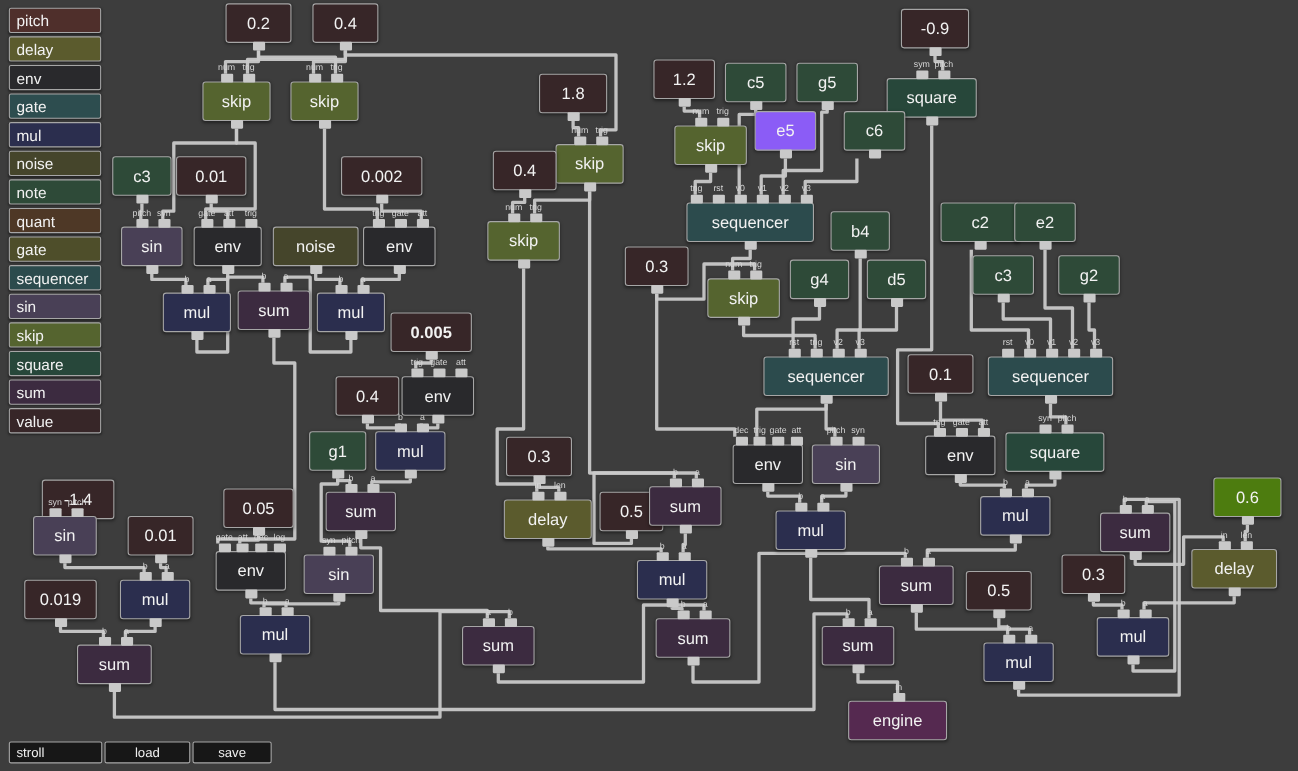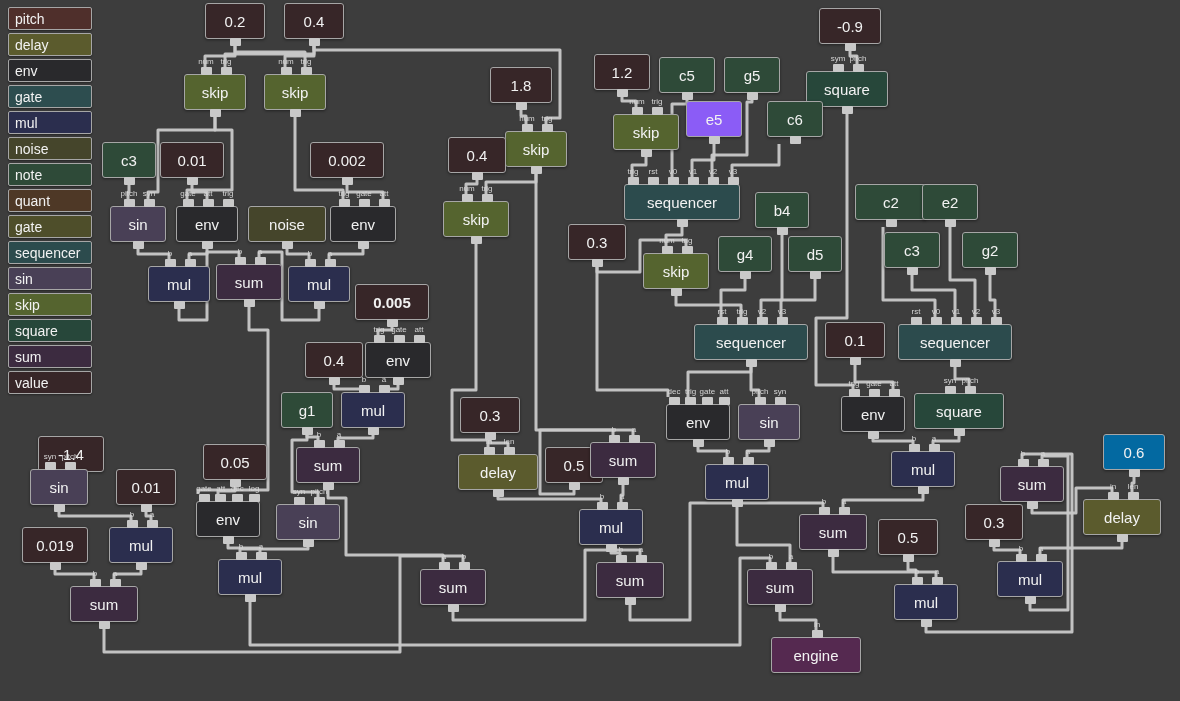--- a/index.html
+++ b/index.html
@@ -128,20 +128,25 @@
       <div class="pitem" style="background: rgb(46, 74, 56); text-align: center;">note</div>
       <div class="pitem" style="background: rgb(78, 56, 38);">quant</div>
       <div class="pitem" style="background: rgb(78, 78, 42);">gate</div>
       <div class="pitem" style="background: rgb(44, 75, 77);">sequencer</div>
       <div class="pitem" style="background: rgb(73, 64, 86);">sin</div>
       <div class="pitem" style="background: rgb(85, 100, 47);">skip</div>
       <div class="pitem" style="background: rgb(39, 71, 58);">square</div>
       <div class="pitem" style="background: rgb(60, 43, 64);">sum</div>
       <div class="pitem" style="background: rgb(55, 38, 40);">value</div>
     </div>
+  <div class="toolbar" id="toolbar">
+      <div class="tbtn">stroll</div>
+      <div class="tbtn">load</div>
+      <div class="tbtn">save</div>
+    </div>
   <div id="nodes">
       <div class="node" style="left: 205px; top: 3px; width: 60px; background: rgb(55, 38, 40);">
         <span class="nlabel">0.2</span>
         <div class="outport"></div>
       </div>
       <div class="node" style="left: 284px; top: 3px; width: 60px; background: rgb(55, 38, 40);">
         <span class="nlabel">0.4</span>
         <div class="outport"></div>
       </div>
       <div class="node" style="left: 819px; top: 8px; width: 62px; background: rgb(55, 38, 40);">
@@ -507,21 +512,21 @@
         <div class="outport"></div>
       </div>
       <div class="node" style="left: 891px; top: 451px; width: 64px; background: rgb(43, 46, 78);">
         <span class="nlabel">mul</span>
         <div class="port" style="left: 16.5px;"></div>
         <div class="portlabel" style="left: 22px;">b</div>
         <div class="port" style="left: 36.5px;"></div>
         <div class="portlabel" style="left: 42px;">a</div>
         <div class="outport"></div>
       </div>
-      <div class="node" style="left: 1103px; top: 434px; width: 62px; background: #0369a1;">
+      <div class="node" style="left: 1103px; top: 434px; width: 62px; background: #4d7c0f;">
         <span class="nlabel">0.6</span>
         <div class="outport"></div>
       </div>
       <div class="node" style="left: 1000px; top: 466px; width: 64px; background: rgb(60, 43, 64);">
         <span class="nlabel">sum</span>
         <div class="port" style="left: 16.5px;"></div>
         <div class="portlabel" style="left: 22px;">b</div>
         <div class="port" style="left: 36.5px;"></div>
         <div class="portlabel" style="left: 42px;">a</div>
         <div class="outport"></div>

